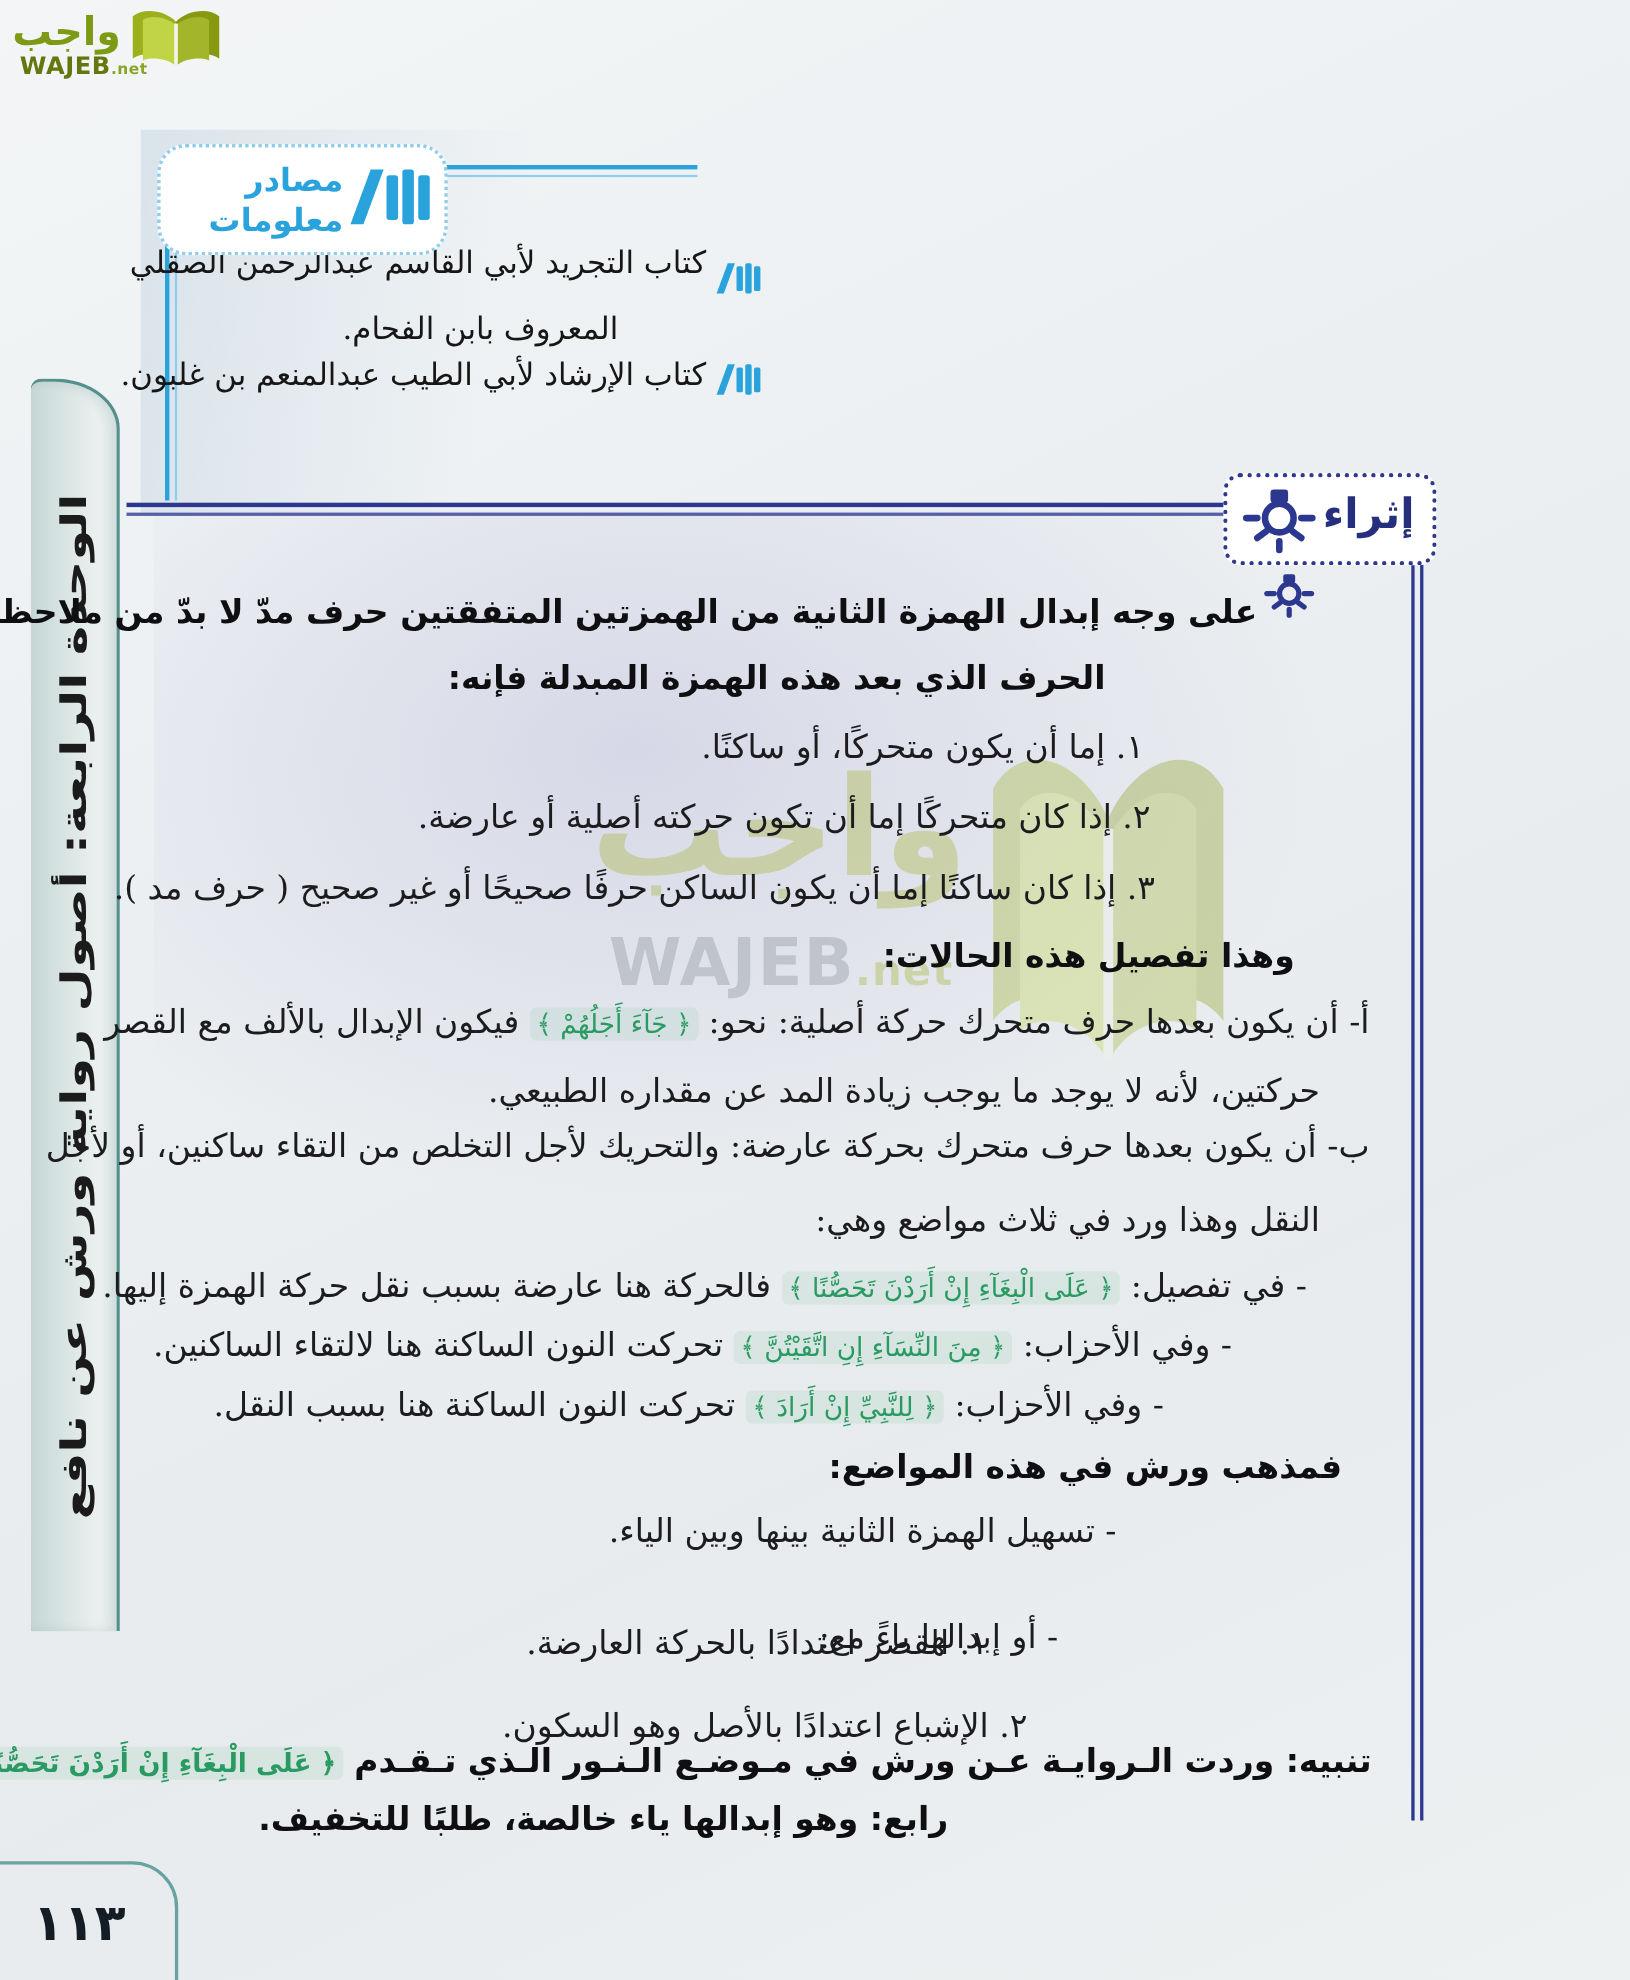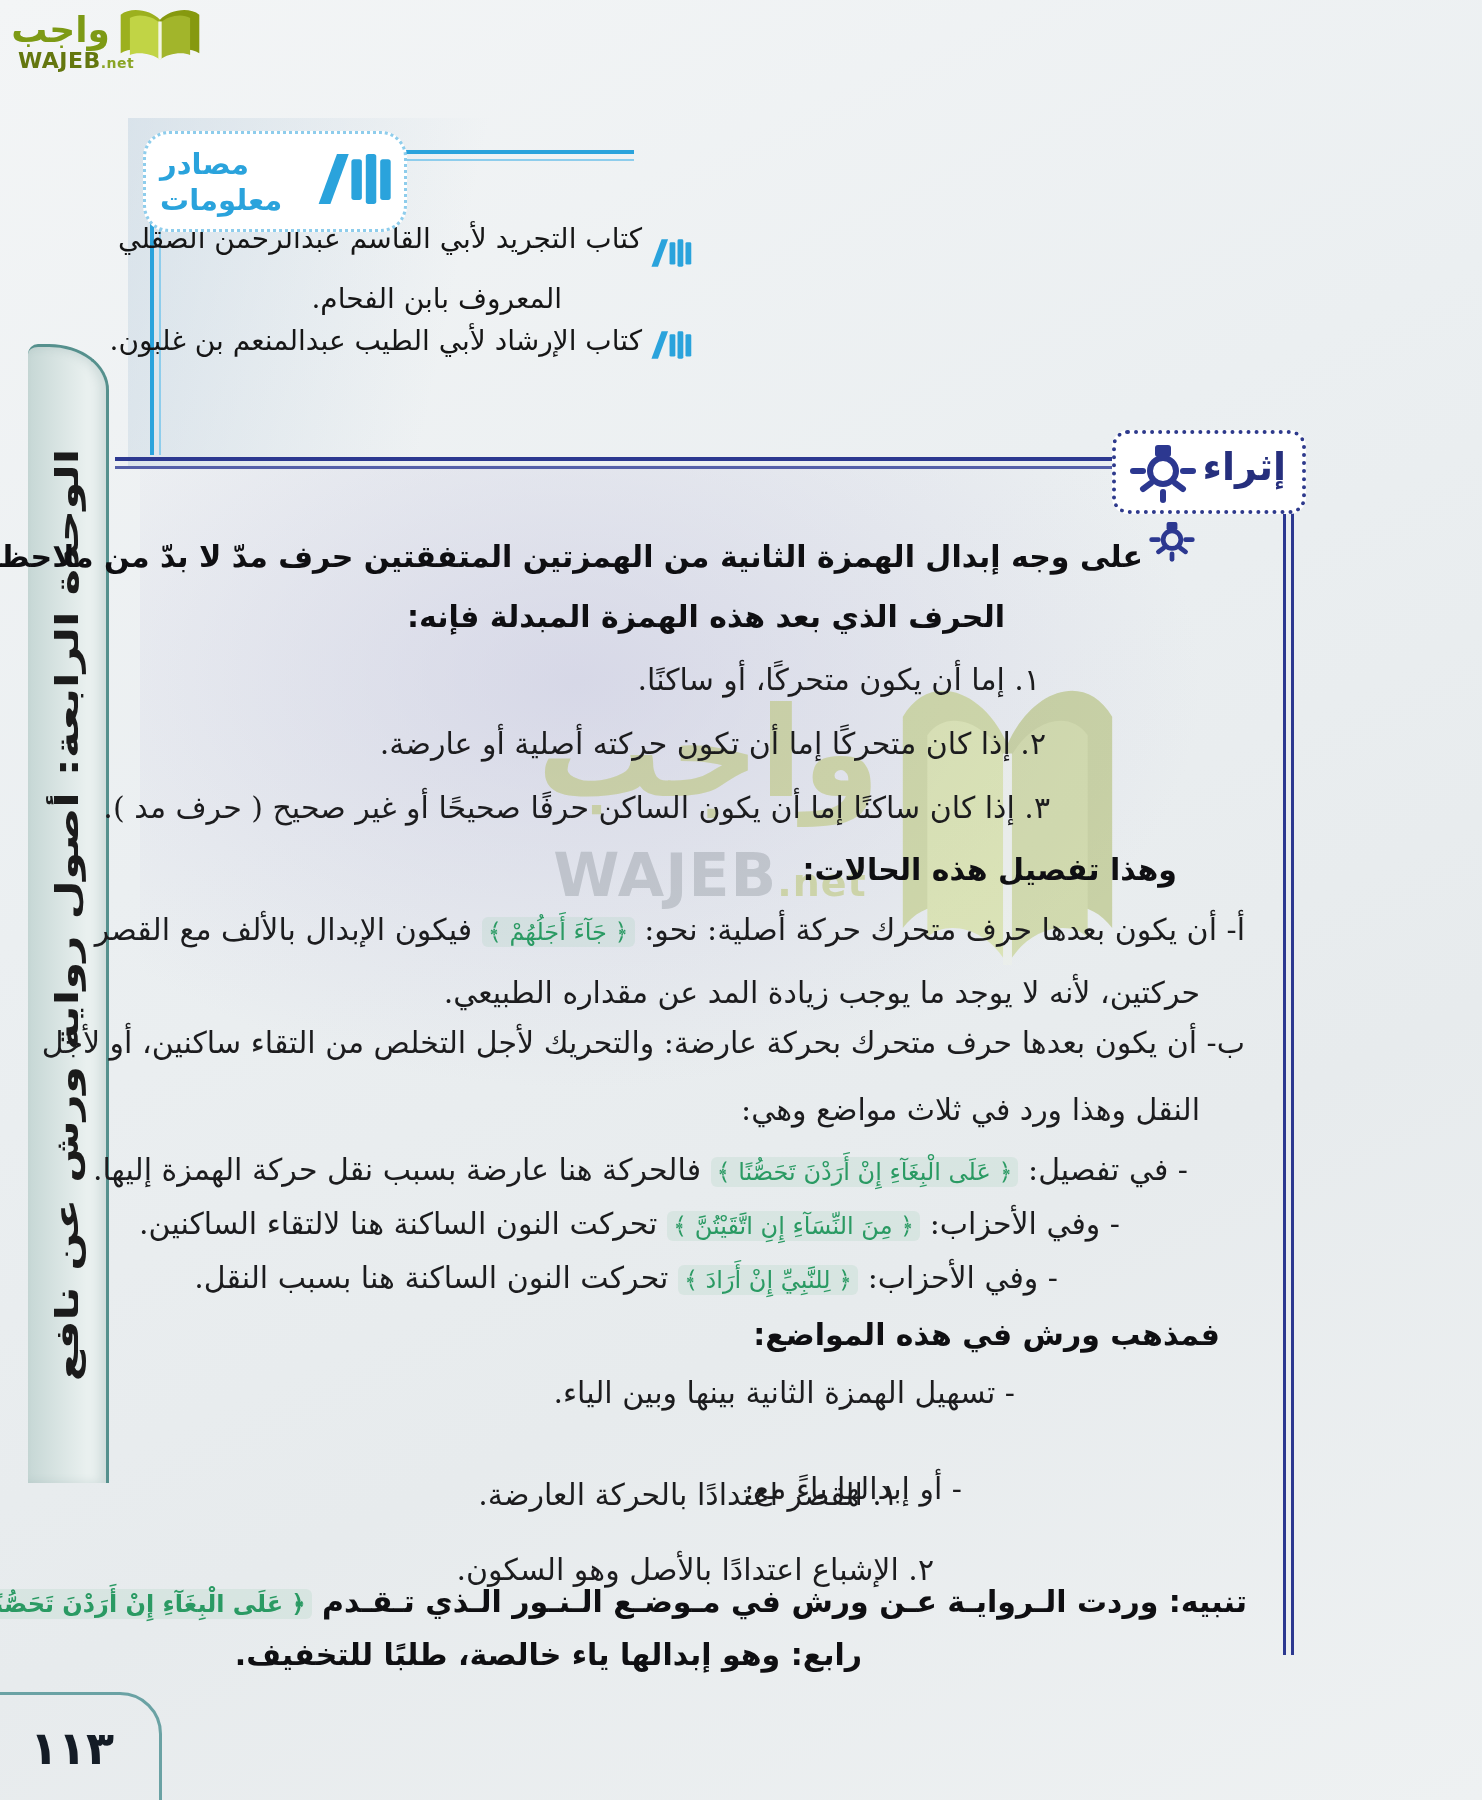--- a/index.html
+++ b/index.html
@@ -18,21 +18,21 @@
   .logo{left:10px;top:4px;width:200px;height:70px;}
   .logo .ar{position:absolute;left:8px;top:8px;width:92px;text-align:center;
     font-size:36px;font-weight:bold;color:#7d9a15;direction:rtl;line-height:1;}
   .logo .latin{position:absolute;left:8px;top:44px;width:92px;text-align:center;
     font-size:22px;font-weight:bold;color:#64770f;letter-spacing:.5px;}
   .logo .latin small{font-size:14px;color:#8aa425;font-weight:bold;}
   .logo svg{position:absolute;left:104px;top:2px;}
   
   .src-label{left:143px;top:131px;width:258px;height:95px;background:#fff;
     border:3px dotted #8ecdec;border-radius:26px;z-index:4;}
-  .src-label .txt{position:absolute;left:14px;top:12px;width:152px;text-align:left;direction:rtl;
+  .src-label .txt{position:absolute;left:14px;top:12px;width:152px;text-align:right;direction:rtl;
     color:#2aa3dc;font-weight:bold;font-size:29px;line-height:1.25;}
   .src-label svg{position:absolute;right:12px;top:12px;}
   .src-hline{left:398px;top:150px;width:236px;height:5px;
     border-top:4px solid #2aa3dc;border-bottom:2px solid #8ecdec;z-index:3;}
   .src-vline{left:150px;top:222px;width:5px;height:233px;
     border-left:4px solid #2aa3dc;border-right:2px solid #8ecdec;z-index:3;}
   .src-line{position:absolute;direction:rtl;white-space:nowrap;font-size:28px;color:#161616;z-index:3;
     font-family:"DejaVu Serif","DejaVu Sans",serif;}
   .src-bullet{position:absolute;z-index:3;}
   

